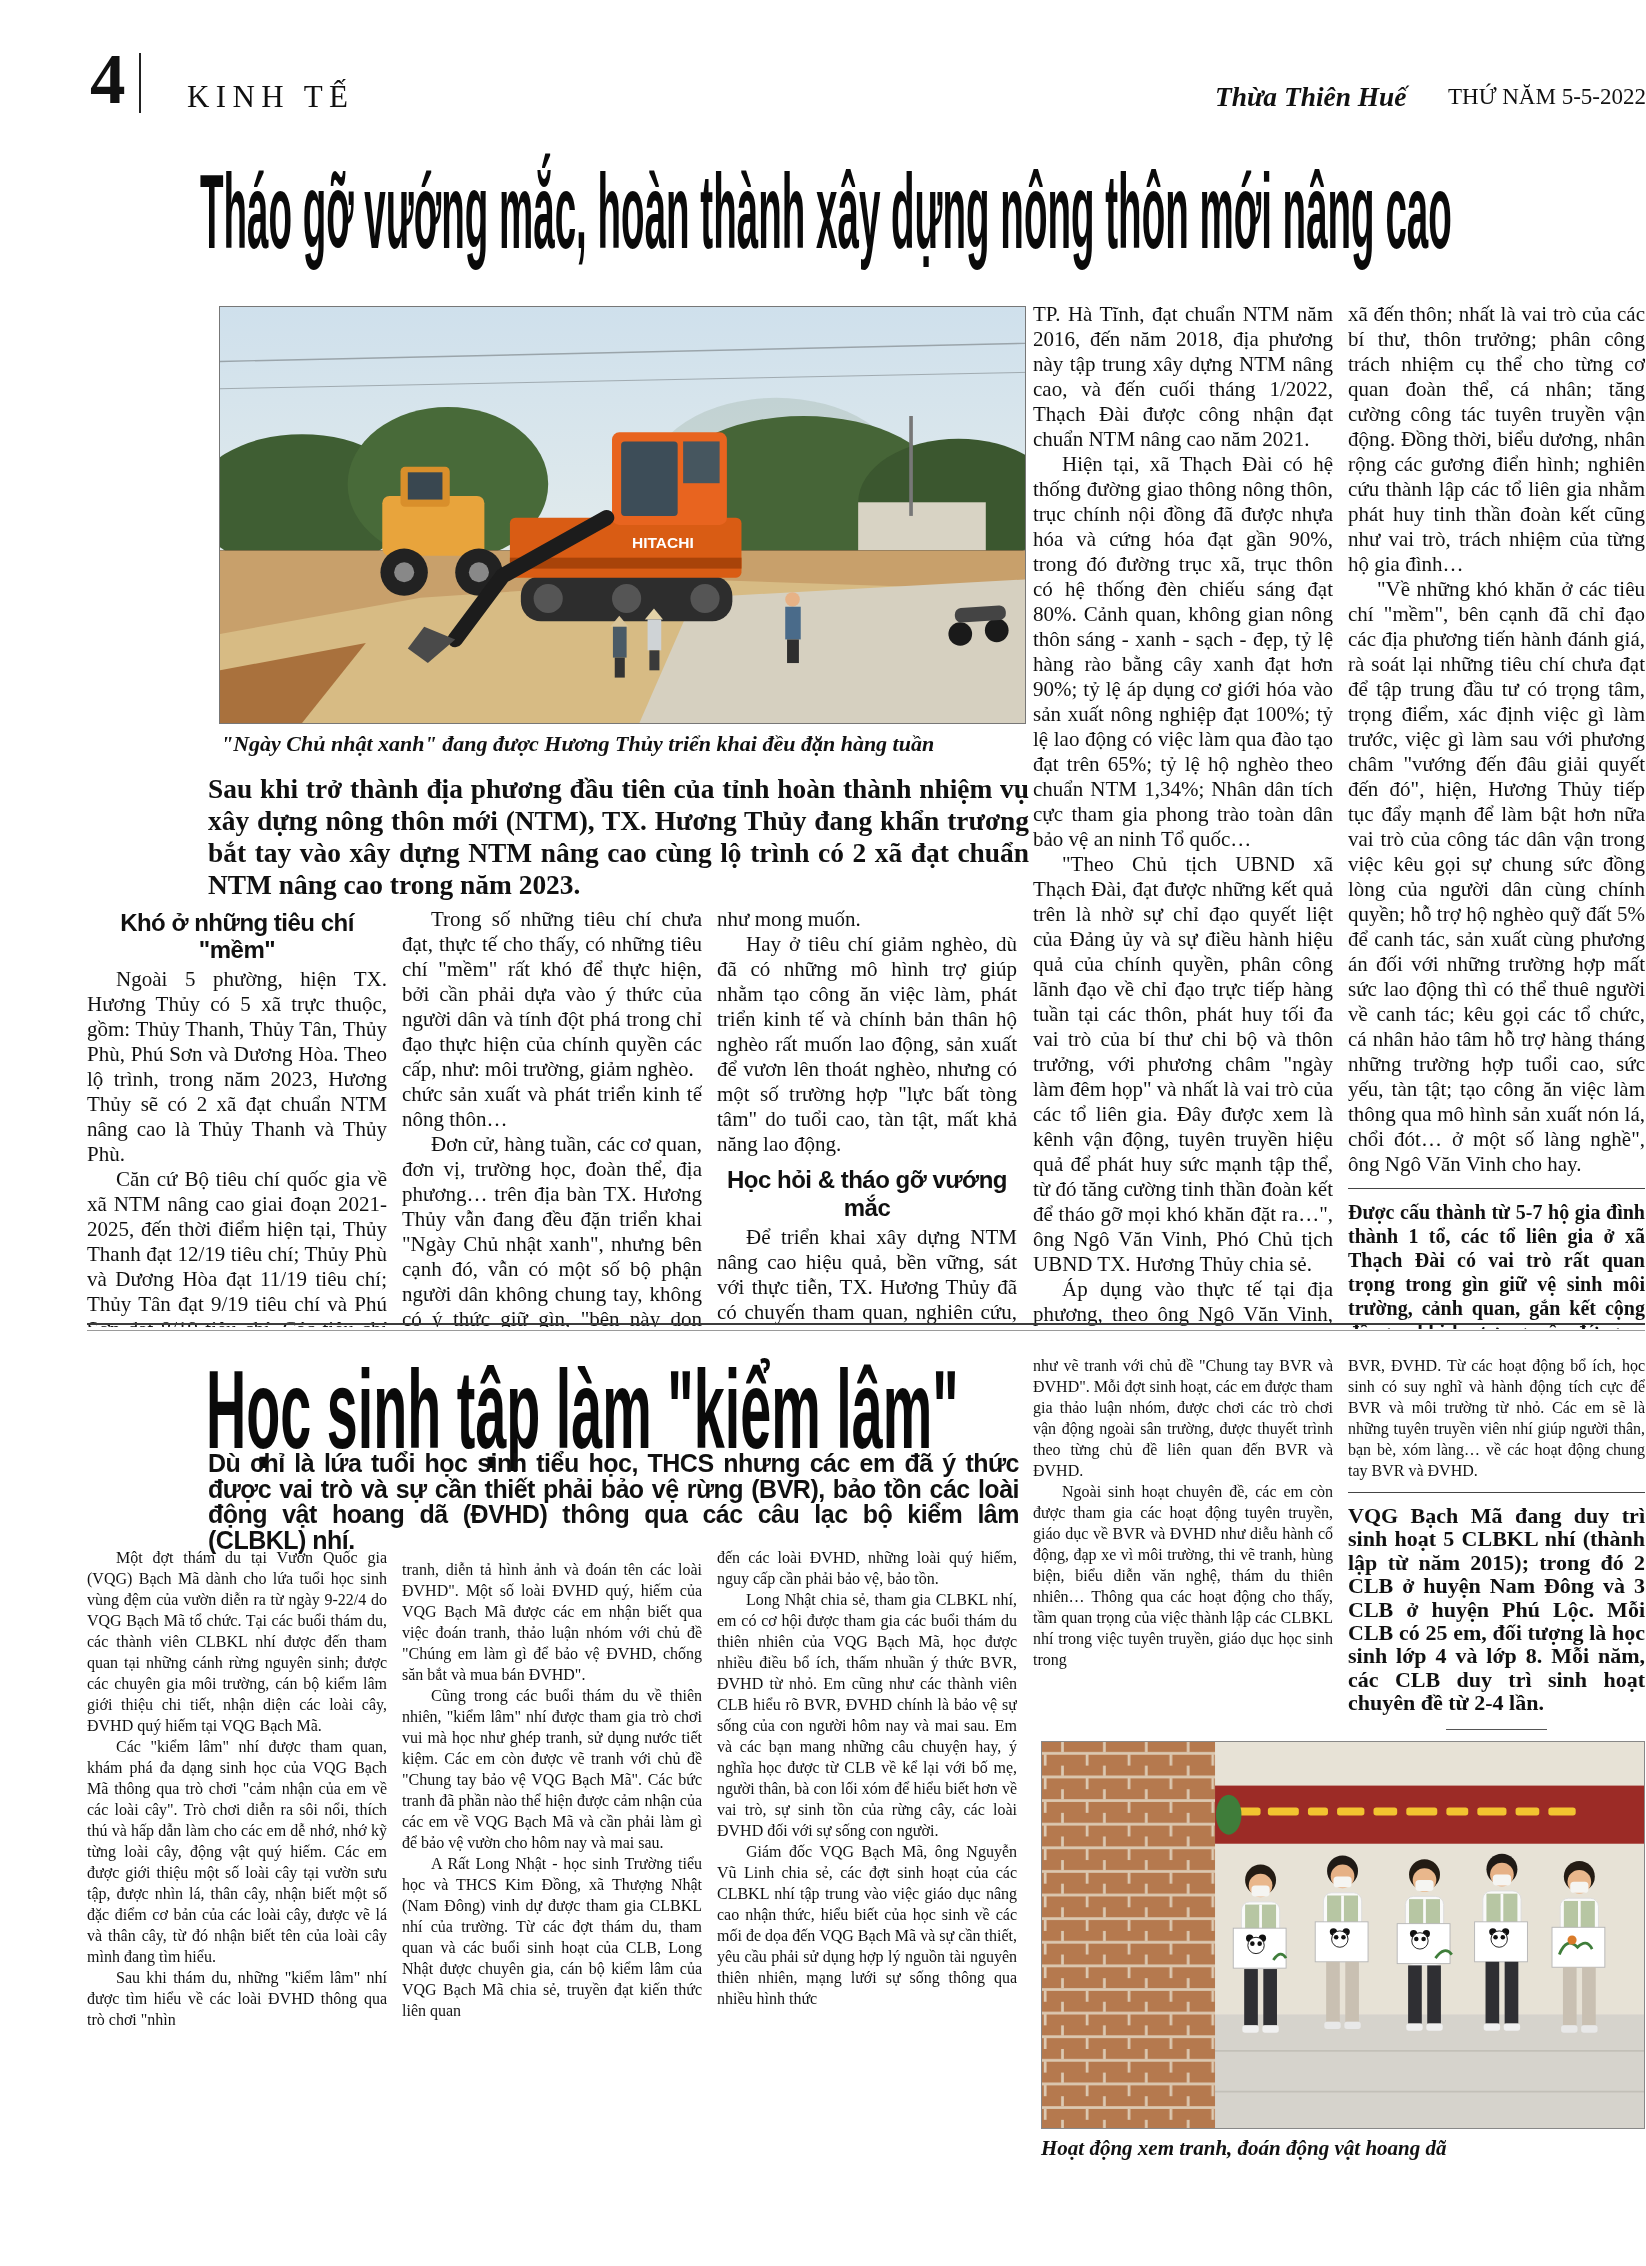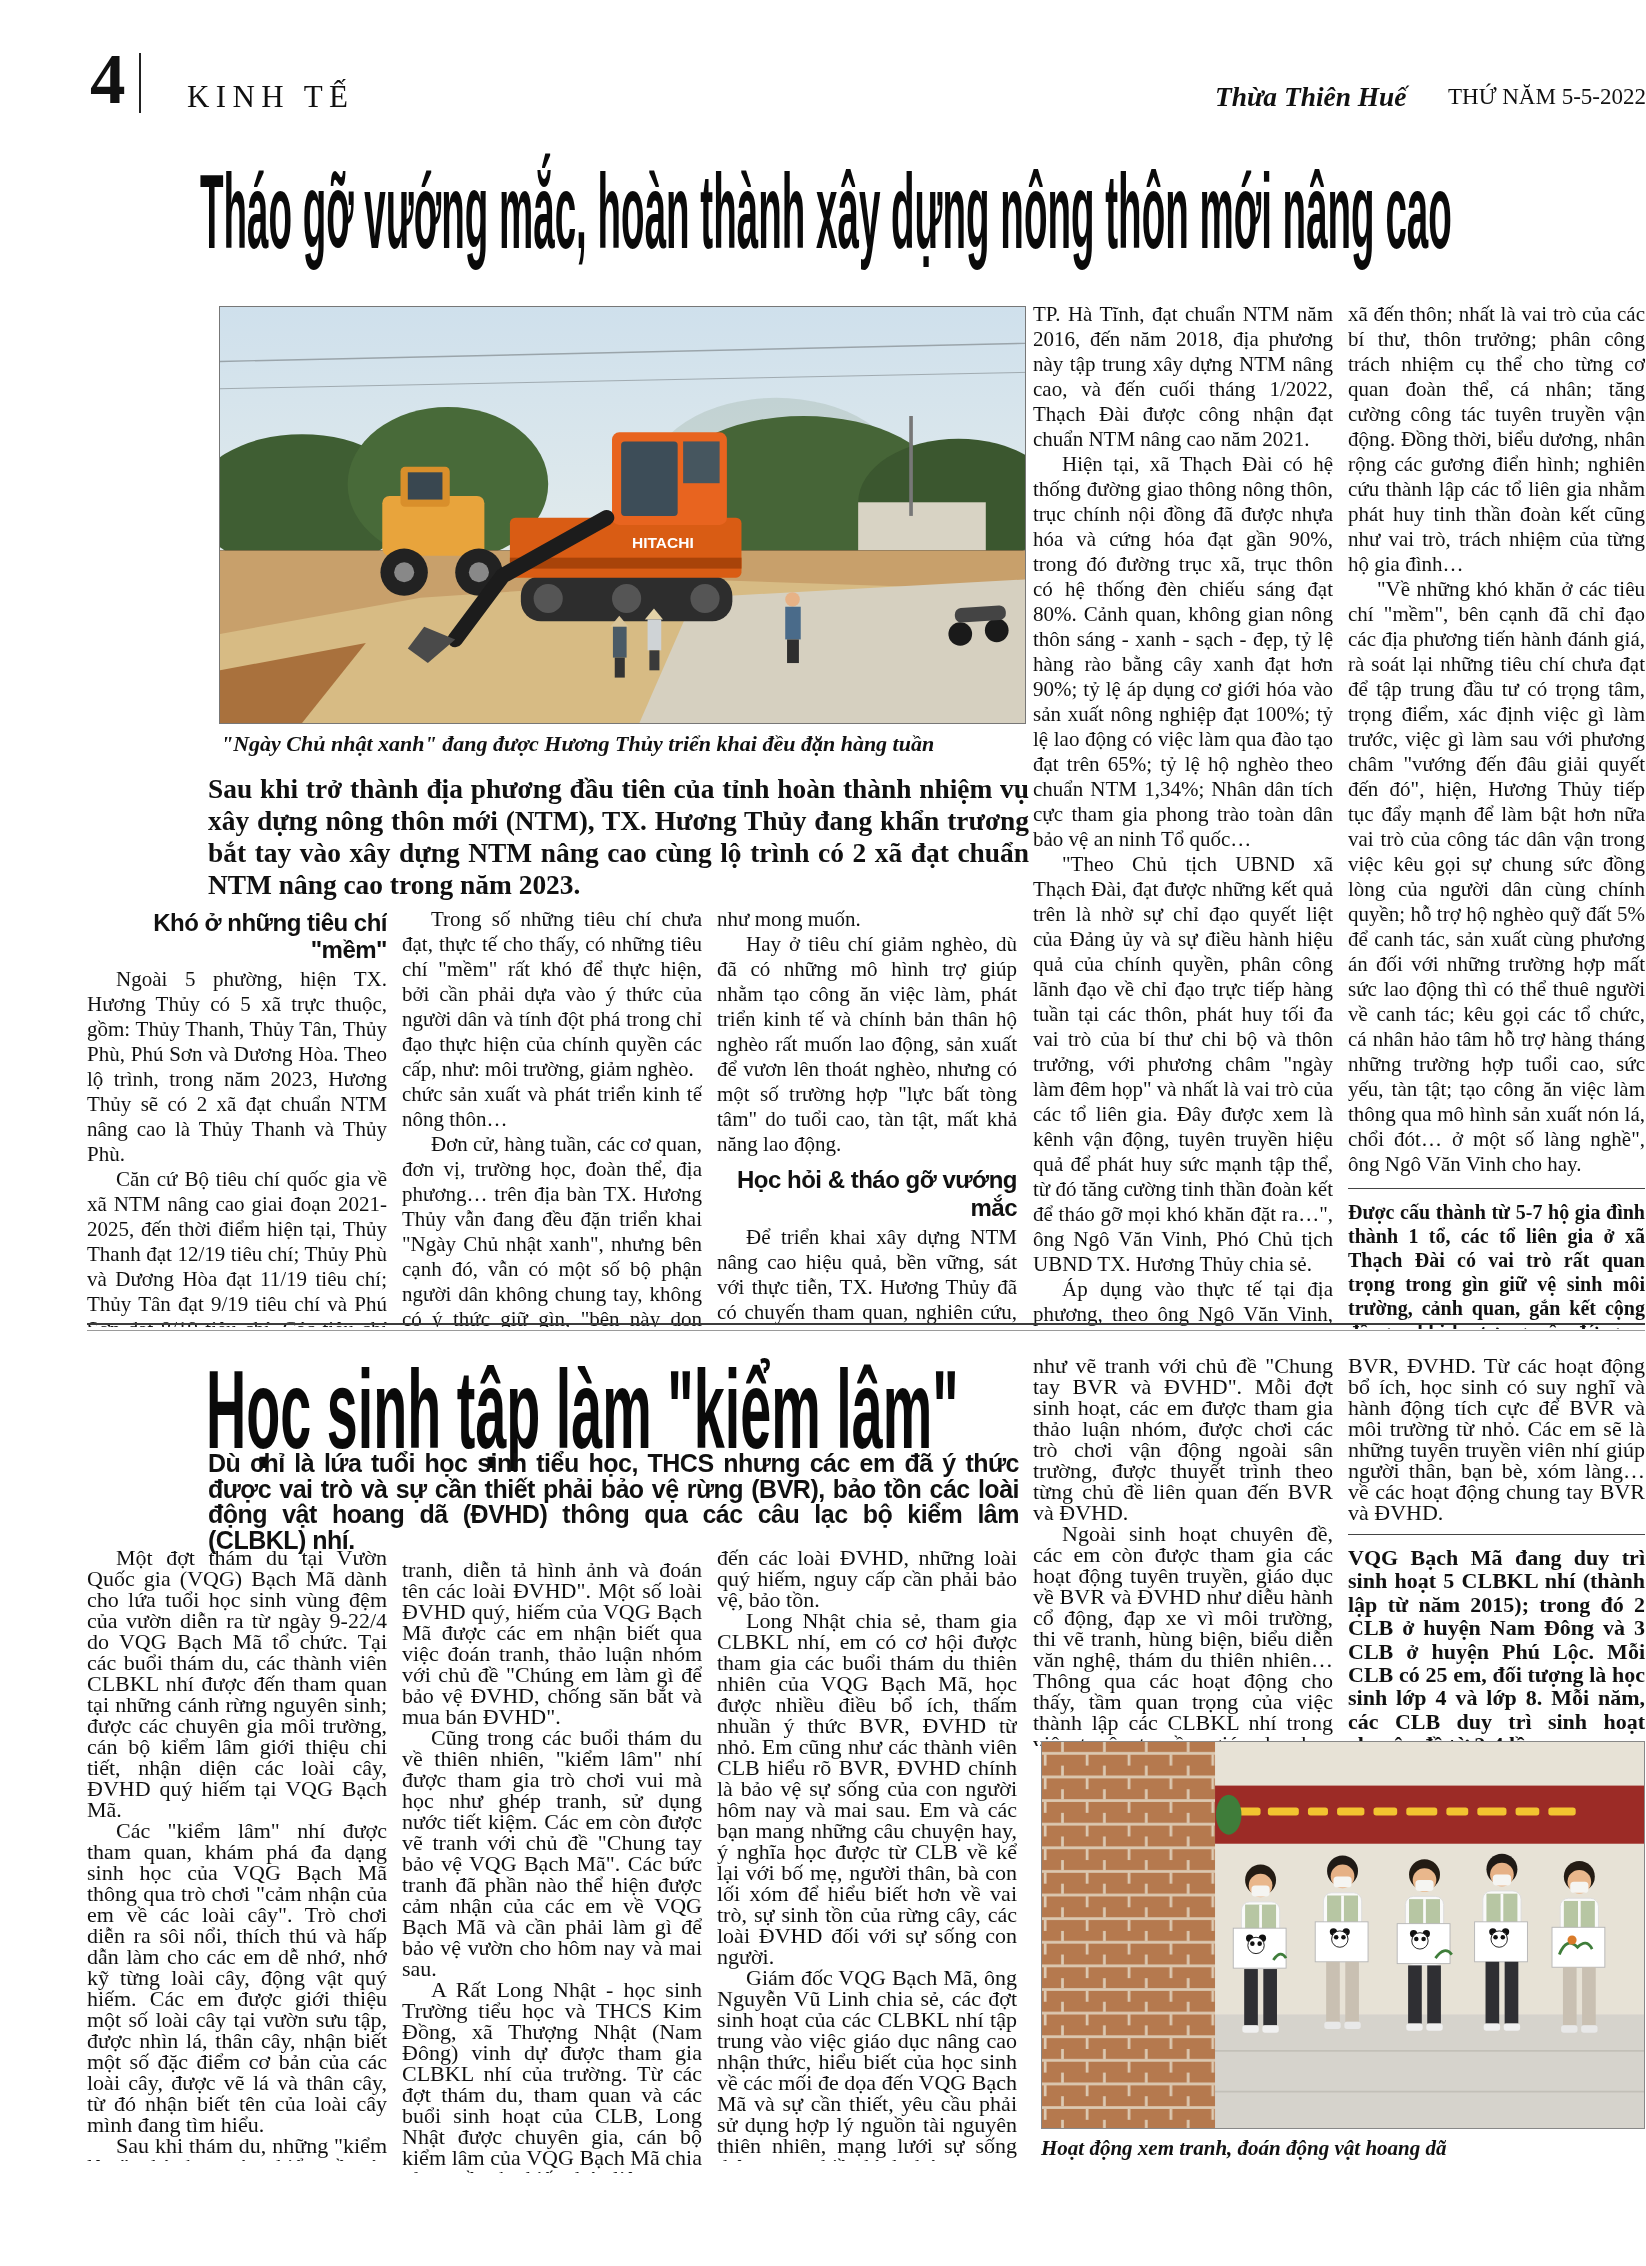--- a/index.html
+++ b/index.html
@@ -38,26 +38,26 @@
   .colA { left:87px; }  .colB { left:402px; }  .colC { left:717px; }
   .colD { left:1033px; top:302px; width:300px; height:1027px; }
   .colE { left:1348px; top:302px; width:297px; height:1027px; }
 
   .a2col { width:300px; top:1547px; height:614px; }
   .col1 { left:87px; }  .col2 { left:402px;margin-top:12px; }  .col3 { left:717px; }
   .col4 { left:1033px; top:1355px; width:300px; height:391px; }
   .col5 { left:1348px; top:1355px; width:297px; height:393px; }
 
   .a1col .para, .colD .para, .colE .para { font-size:21px; line-height:25px; }
-  .a2col .para, .col4 .para, .col5 .para { font-size:22px; line-height:21px; }
+  .a2col .para, .col4 .para, .col5 .para { font-size:16px; line-height:21px; }
   .para { text-indent:29px; }
   .para.cont { text-indent:0; }
   .para.h { text-indent:0; font-family:"Liberation Sans",sans-serif; font-weight:bold;
             font-size:24px !important; line-height:27.4px !important; letter-spacing:-0.5px;
-            margin:1.8px 0 3.7px; text-align:right; }
+            margin:1.8px 0 3.7px; text-align:center; }
   .colC .para.h { margin-top:9.1px; }
 
   .colrule { border-top:1.8px solid #444; margin:11px 0 11px; }
   .shortrule { width:101px; border-top:1.8px solid #555; margin:14.6px auto 11px; }
 
   .sidebar1 { font-weight:bold; font-size:20px; line-height:24px; text-align:justify; }
   .sidebar2 { font-weight:bold; font-size:22px; line-height:23.4px; text-align:justify; }
 
   .byline { text-align:right; padding-right:5.5px; margin-top:5.5px; }
   .col5 .byline { font-size:21px; }

